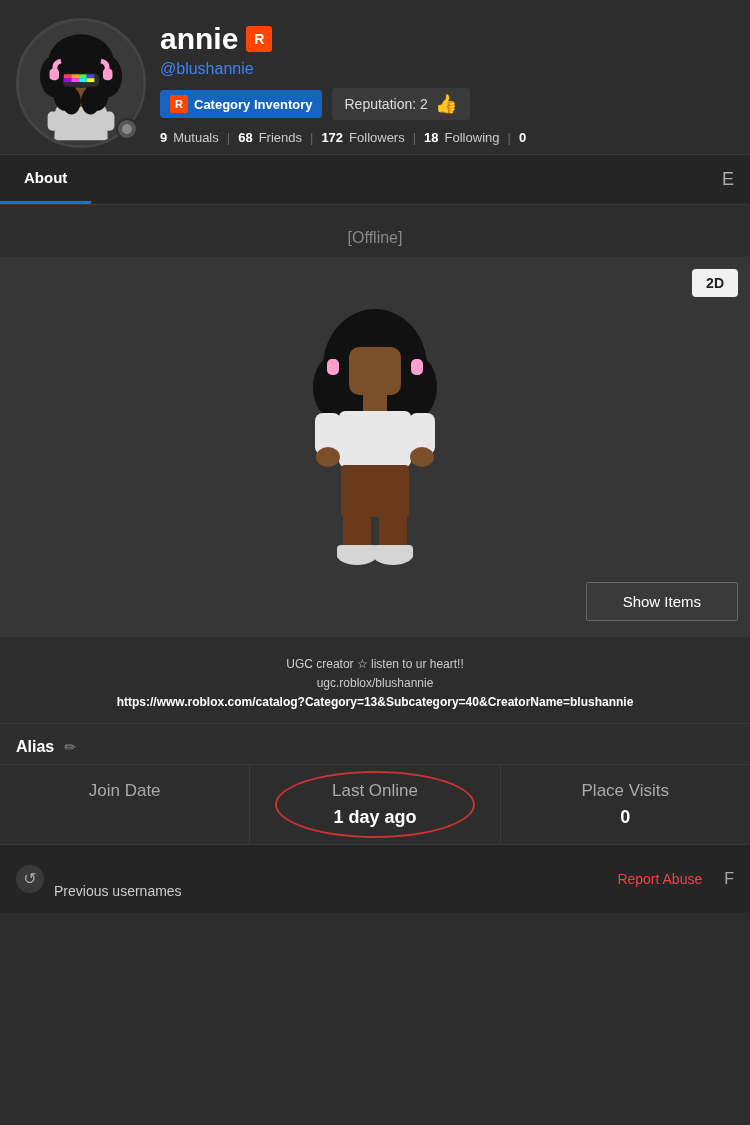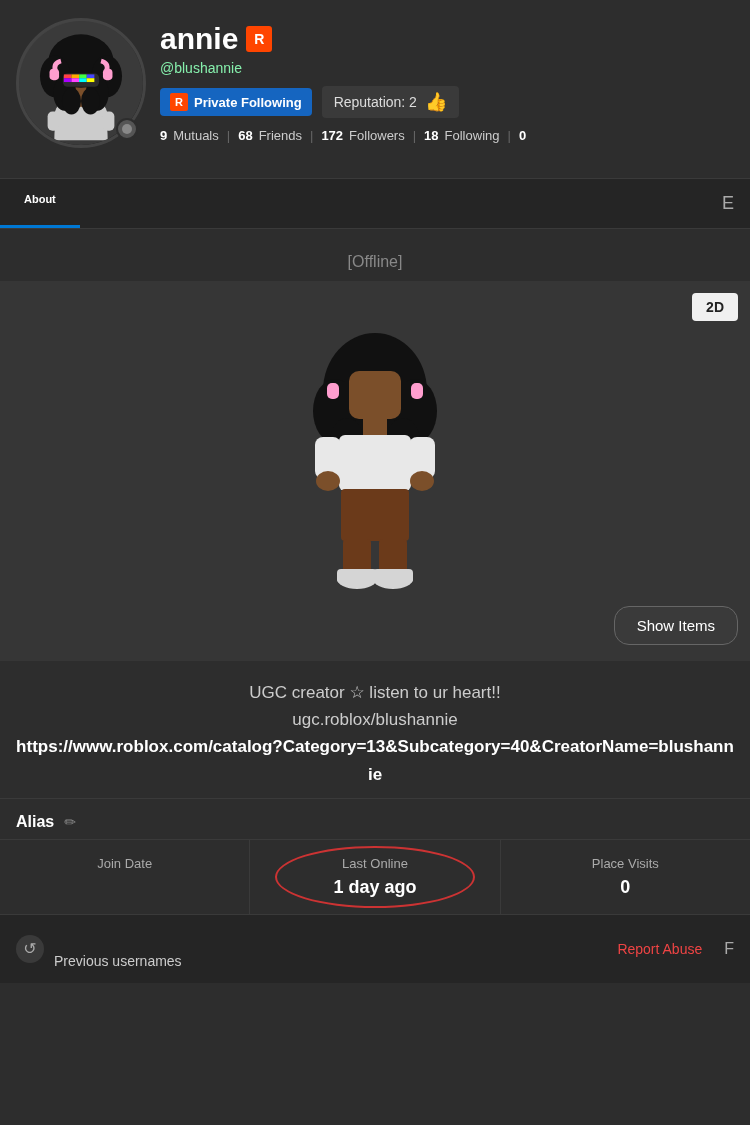--- a/index.html
+++ b/index.html
@@ -8,21 +8,21 @@
       color: #ffffff;
       font-family: 'Arial', sans-serif;
       width: 750px;
       min-height: 1125px;
       overflow-x: hidden;
     }
 
     
     .profile-header {
       background-color: #2d2d2d;
-      padding: 18px 16px 30px 16px;
+      padding: 18px 16px 6px 16px;
       display: flex;
       align-items: flex-start;
       gap: 14px;
       border-bottom: 1px solid #3a3a3a;
     }
 
     .avatar-container {
       position: relative;
       width: 130px;
       height: 130px;
@@ -92,22 +92,22 @@
       border-radius: 3px;
       display: flex;
       align-items: center;
       justify-content: center;
       font-size: 14px;
       font-weight: bold;
       color: white;
     }
 
     .handle {
-      color: #86efac;
-      font-size: 14px;
+      color: #3b82f6;
+      font-size: 16px;
       margin-bottom: 10px;
     }
 
     .badges-row {
       display: flex;
       align-items: center;
       gap: 10px;
       margin-bottom: 10px;
       flex-wrap: wrap;
     }
@@ -174,21 +174,21 @@
 
     
     .tabs-bar {
       background: #252525;
       display: flex;
       border-bottom: 1px solid #3a3a3a;
     }
 
     .tab {
       padding: 14px 24px;
-      font-size: 11px;
+      font-size: 15px;
       font-weight: 600;
       color: #ffffff;
       cursor: pointer;
       border-bottom: 3px solid transparent;
     }
 
     .tab.active {
       border-bottom: 3px solid #0078d4;
       color: #ffffff;
     }
@@ -247,30 +247,30 @@
     }
 
     
     .show-items-btn {
       position: absolute;
       bottom: 16px;
       right: 12px;
       background: #3a3a3a;
       color: #ffffff;
       border: 1px solid #666;
-      border-radius: 15px;
-      padding: 10px 22px;
+      border-radius: 2px;
+      padding: 10px 36px;
       font-size: 15px;
       cursor: pointer;
     }
 
     
     .bio-section {
       padding: 18px 16px 10px 16px;
-      font-size: 17px;
+      font-size: 12px;
       color: #cccccc;
       line-height: 1.6;
       text-align: center;
       border-bottom: 1px solid #3a3a3a;
     }
 
     .bio-link {
       color: #ffffff;
       font-weight: bold;
       word-break: break-all;
@@ -324,21 +324,21 @@
       top: 6px;
       left: 10%;
       right: 10%;
       bottom: 6px;
       border: 2px solid #cc3333;
       border-radius: 50%;
       pointer-events: none;
     }
 
     .stat-title {
-      font-size: 13px;
+      font-size: 17px;
       color: #aaaaaa;
       margin-bottom: 6px;
     }
 
     .stat-value {
       font-size: 18px;
       font-weight: bold;
       color: #ffffff;
     }
 
@@ -436,21 +436,21 @@
       <span class="username">annie</span>
       <div class="roblox-r-icon">
         <span>R</span>
       </div>
     </div>
     <div class="handle">@blushannie</div>
 
     <div class="badges-row">
       <div class="private-inventory-badge">
         <div class="badge-r">R</div>
-        <span>Private Following</span>
+        <span>Category Inventory</span>
       </div>
       <div class="reputation-badge">
         <span>Reputation: 2</span>
         <span class="thumb-icon">👍</span>
       </div>
     </div>
 
     <div class="stats-row">
       <span class="stat-number">9</span>
       <span>Mutuals</span>

